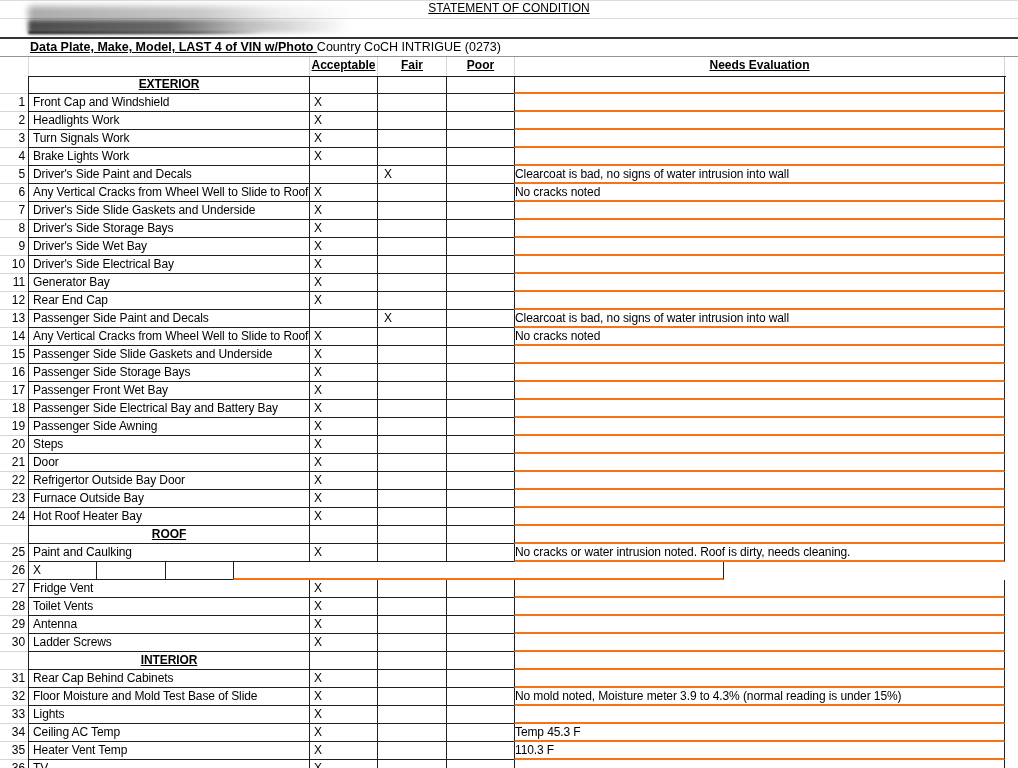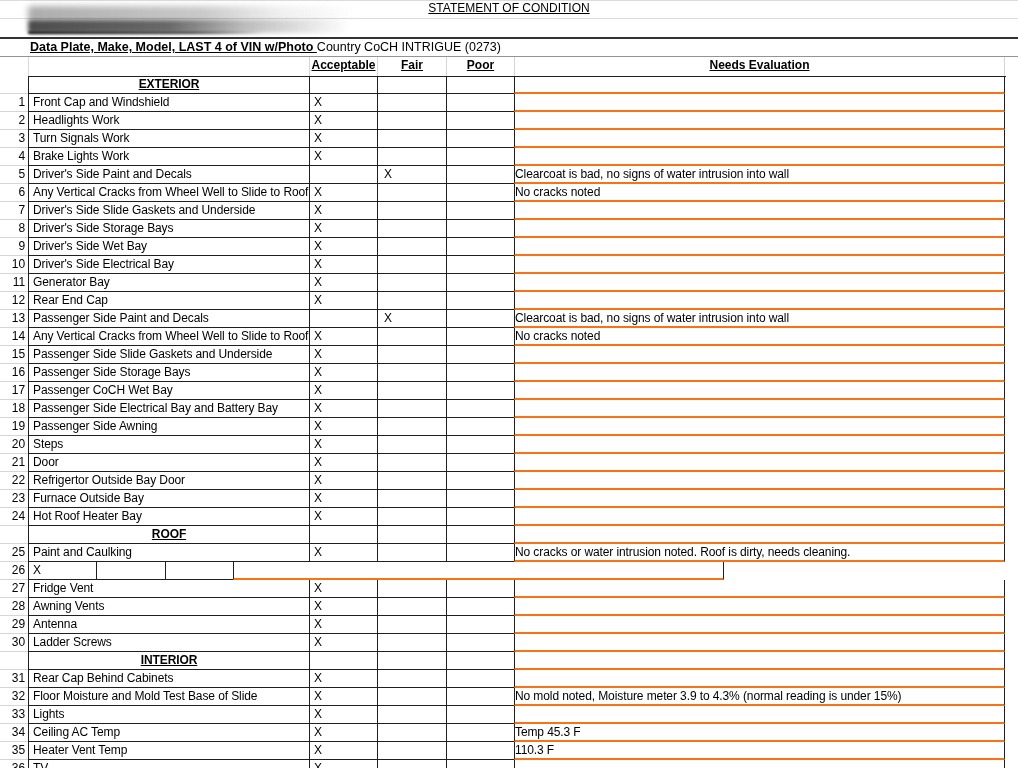--- a/index.html
+++ b/index.html
@@ -206,21 +206,21 @@
       <div class="trow">
         <div class="cell c-num">16</div>
         <div class="cell c-item">Passenger Side Storage Bays</div>
         <div class="cell c-acc">X</div>
         <div class="cell c-fair"></div>
         <div class="cell c-poor"></div>
         <div class="cell c-eval"></div>
       </div>
       <div class="trow">
         <div class="cell c-num">17</div>
-        <div class="cell c-item">Passenger CoCH Wet Bay</div>
+        <div class="cell c-item">Passenger Front Wet Bay</div>
         <div class="cell c-acc">X</div>
         <div class="cell c-fair"></div>
         <div class="cell c-poor"></div>
         <div class="cell c-eval"></div>
       </div>
       <div class="trow">
         <div class="cell c-num">18</div>
         <div class="cell c-item">Passenger Side Electrical Bay and Battery Bay</div>
         <div class="cell c-acc">X</div>
         <div class="cell c-fair"></div>
@@ -301,21 +301,21 @@
       <div class="trow">
         <div class="cell c-num">27</div>
         <div class="cell c-item">Fridge Vent</div>
         <div class="cell c-acc">X</div>
         <div class="cell c-fair"></div>
         <div class="cell c-poor"></div>
         <div class="cell c-eval"></div>
       </div>
       <div class="trow">
         <div class="cell c-num">28</div>
-        <div class="cell c-item">Awning Vents</div>
+        <div class="cell c-item">Toilet Vents</div>
         <div class="cell c-acc">X</div>
         <div class="cell c-fair"></div>
         <div class="cell c-poor"></div>
         <div class="cell c-eval"></div>
       </div>
       <div class="trow">
         <div class="cell c-num">29</div>
         <div class="cell c-item">Antenna</div>
         <div class="cell c-acc">X</div>
         <div class="cell c-fair"></div>

